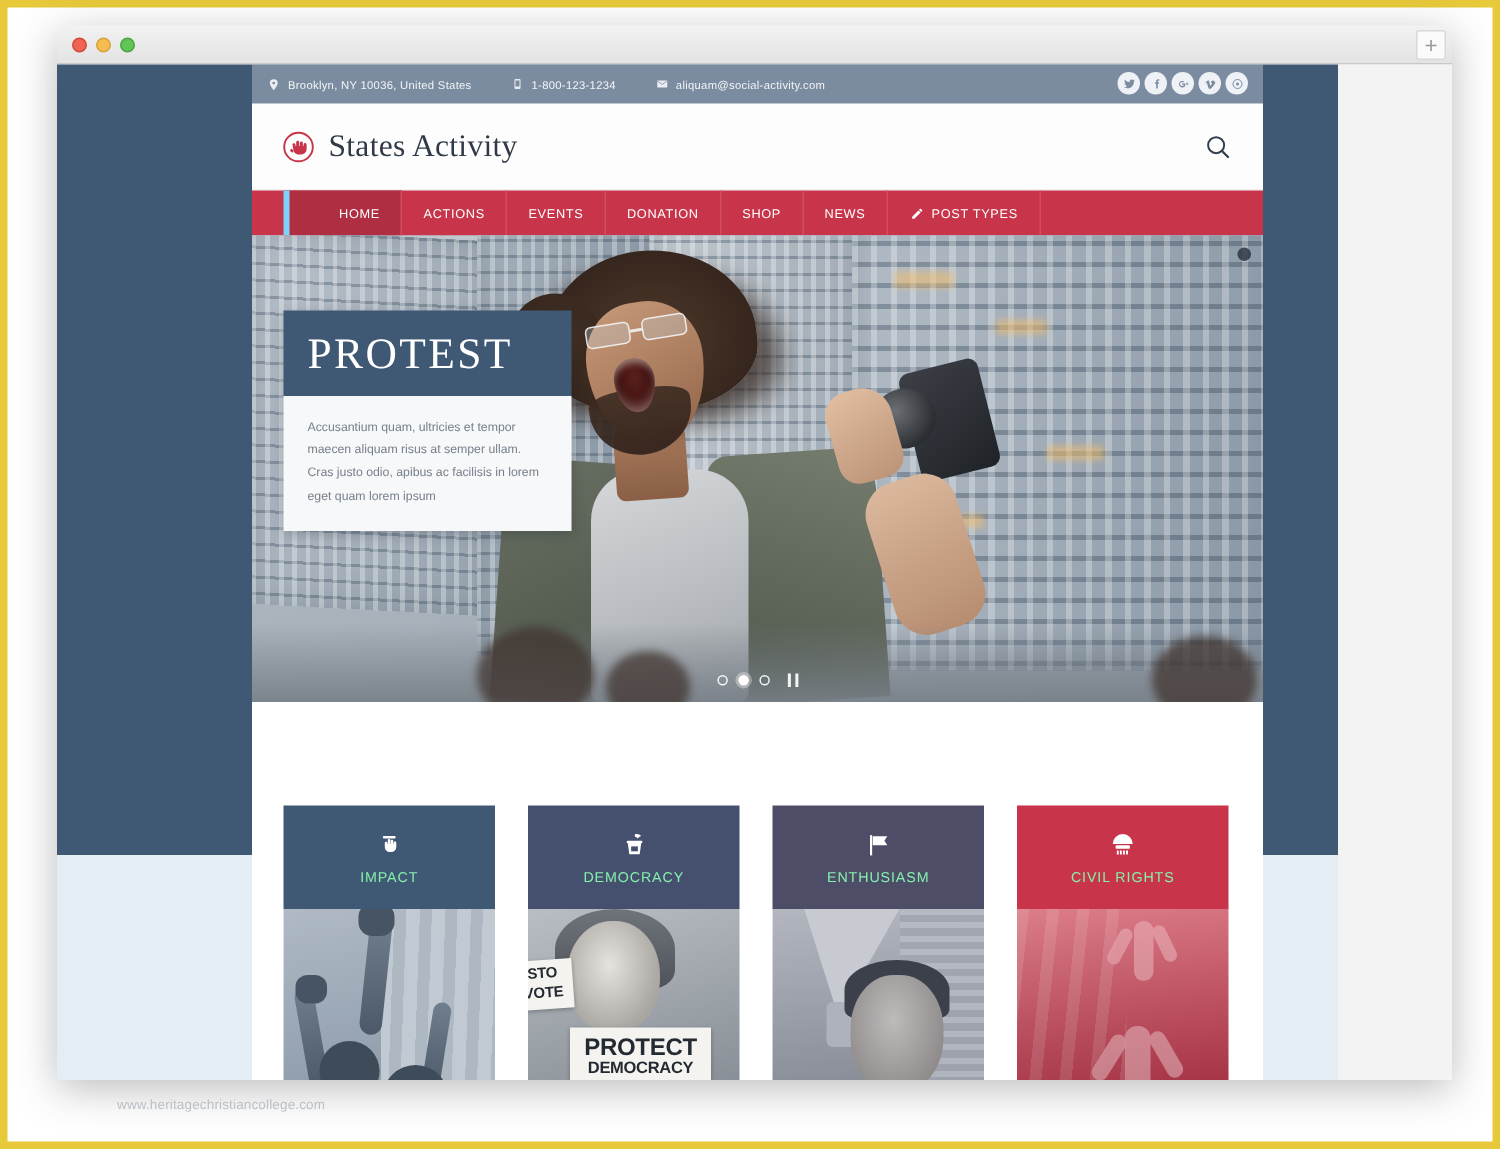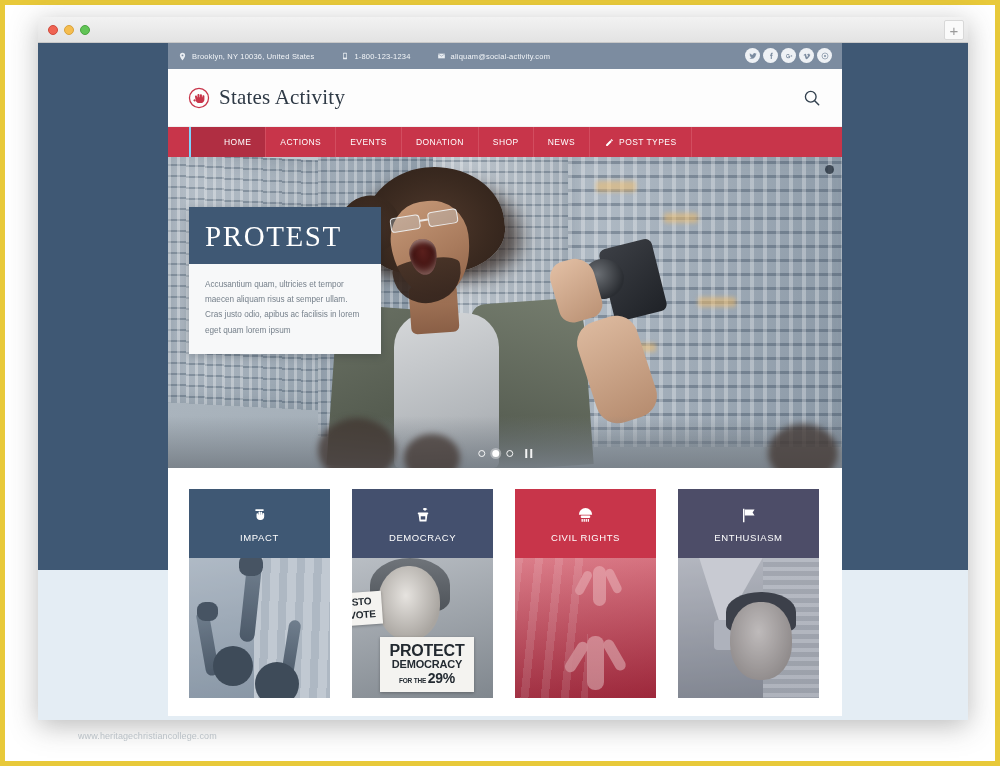--- a/index.html
+++ b/index.html
@@ -40,21 +40,21 @@
   .newtab {
     position: absolute; right: 4px; top: 3px;
     width: 20px; height: 20px;
     color: #9a9a9a; font-size: 15px; line-height: 20px; text-align: center;
     border: 1px solid #d8d8d8; border-radius: 2px; background: #fafafa;
   }
 
   
   .viewport {
     position: absolute; left: 0; top: 26px;
-    width: 930px; height: 677px;
+    width: 854px; height: 677px;
     background: #3f5874;
     overflow: hidden;
   }
   .page-lower-bg {
     position: absolute; left: 0; top: 527px; width: 930px; height: 150px;
     background: #e4edf4;
   }
 
   
   .site {
@@ -105,21 +105,21 @@
     height: 30px; background: #c8354a;
     display: flex; align-items: stretch;
     font-size: 8.5px; letter-spacing: .45px; color: #fff;
   }
   .nav-item {
     display: flex; align-items: center; gap: 5px;
     padding: 0 14px;
     border-right: 1px solid #d24d5f;
     white-space: nowrap;
   }
-  .nav-item:first-child { border-left: 2px solid #7dd3fc; margin-left: 21px; padding-left: 33px; }
+  .nav-item:first-child { border-left: 4px solid #7dd3fc; margin-left: 21px; padding-left: 33px; }
   .nav-item.active { background: #b02e42; }
   .nav-item .nico { display: inline-flex; width: 10px; height: 10px; align-items: center; justify-content: center; }
 
   
   .hero {
     position: relative;
     height: 311px;
     overflow: hidden;
     background: #8d9aa6;
   }
@@ -299,21 +299,22 @@
   .cards {
     display: flex; gap: 22px;
     padding: 21px 21px 0;
     background: #ffffff;
   }
   .card { width: 141px; }
   .card-top {
     height: 69px;
     display: flex; flex-direction: column;
     align-items: center; justify-content: center; gap: 7px;
-    color: #ffffff;
+    color: #86efac;
+    margin-top: 48px;
   }
   .card-top .cico { height: 20px; display:flex; align-items:flex-end; }
   .card-label { font-size: 9.5px; letter-spacing: .6px; }
   .card-img { height: 140px; position: relative; overflow: hidden; }
 
   
   .ci1 { background: linear-gradient(170deg,#cfd6dd,#9aa6b2); }
   .ci1 .wall { position:absolute; left:46%; top:0; width:54%; height:100%;
     background: repeating-linear-gradient(92deg,#e6eaee 0 9px,#cdd4da 9px 17px); }
   .ci1 .arm { position:absolute; background: linear-gradient(#7e8a96,#4f5a66); border-radius:8px; }
@@ -607,20 +608,40 @@
               </div>
               <div class="sign sign-main">
                 <div class="l1">PROTECT</div>
                 <div class="l2">DEMOCRACY</div>
                 <div class="l3"><span>FOR THE</span> <b>29%</b></div>
               </div>
             </div>
           </div>
 
           <div class="card">
+            <div class="card-top" style="background:#4d4d68">
+              <span class="cico">
+                <svg viewBox="0 0 24 24" width="18" height="19">
+                    <rect x="4" y="3" width="1.9" height="18" fill="#fff"></rect>
+                    <path fill="#fff" d="M6.4 4h13l-2.6 4 2.6 4h-13z"></path>
+                  </svg>
+              </span>
+              <span class="card-label">ENTHUSIASM</span>
+            </div>
+            <div class="card-img ci3">
+              <div class="bldg"></div>
+              <div class="cone"></div>
+              <div class="tube"></div>
+              <div class="hair3"></div>
+              <div class="face3"></div>
+              <div class="shade"></div>
+            </div>
+          </div>
+
+          <div class="card">
             <div class="card-top" style="background:#c8354a">
               <span class="cico">
                 <svg viewBox="0 0 24 24" width="19" height="19">
                     <path fill="#fff" d="M3.6 11a8.4 8.4 0 0116.8 0z"></path>
                     <rect x="6" y="12" width="12" height="3" rx="1" fill="#fff"></rect>
                     <path fill="#fff" d="M7 16.4h1.6v3.4H7zm2.6 0h1.6v3.4H9.6zm2.6 0h1.6v3.4h-1.6zm2.6 0h1.6v3.4h-1.6z"></path>
                   </svg>
               </span>
               <span class="card-label">CIVIL RIGHTS</span>
             </div>
@@ -629,40 +650,20 @@
               <span class="statue" style="left:78px;top:8px;width:13px;height:40px;"></span>
               <span class="statue" style="left:64px;top:12px;width:9px;height:26px;transform:rotate(28deg);"></span>
               <span class="statue" style="left:94px;top:10px;width:9px;height:26px;transform:rotate(-26deg);"></span>
               <span class="statue" style="left:72px;top:78px;width:17px;height:54px;"></span>
               <span class="statue" style="left:56px;top:82px;width:11px;height:34px;transform:rotate(32deg);"></span>
               <span class="statue" style="left:94px;top:80px;width:11px;height:34px;transform:rotate(-30deg);"></span>
               <div class="shade"></div>
             </div>
           </div>
 
-          <div class="card">
-            <div class="card-top" style="background:#4d4d68">
-              <span class="cico">
-                <svg viewBox="0 0 24 24" width="18" height="19">
-                    <rect x="4" y="3" width="1.9" height="18" fill="#fff"></rect>
-                    <path fill="#fff" d="M6.4 4h13l-2.6 4 2.6 4h-13z"></path>
-                  </svg>
-              </span>
-              <span class="card-label">ENTHUSIASM</span>
-            </div>
-            <div class="card-img ci3">
-              <div class="bldg"></div>
-              <div class="cone"></div>
-              <div class="tube"></div>
-              <div class="hair3"></div>
-              <div class="face3"></div>
-              <div class="shade"></div>
-            </div>
-          </div>
-
         </div>
         <div class="site-bottom"></div>
 
       </div>
     </div>
 
     <div class="watermark">www.heritagechristiancollege.com</div>
   </div>
 </div>
 

